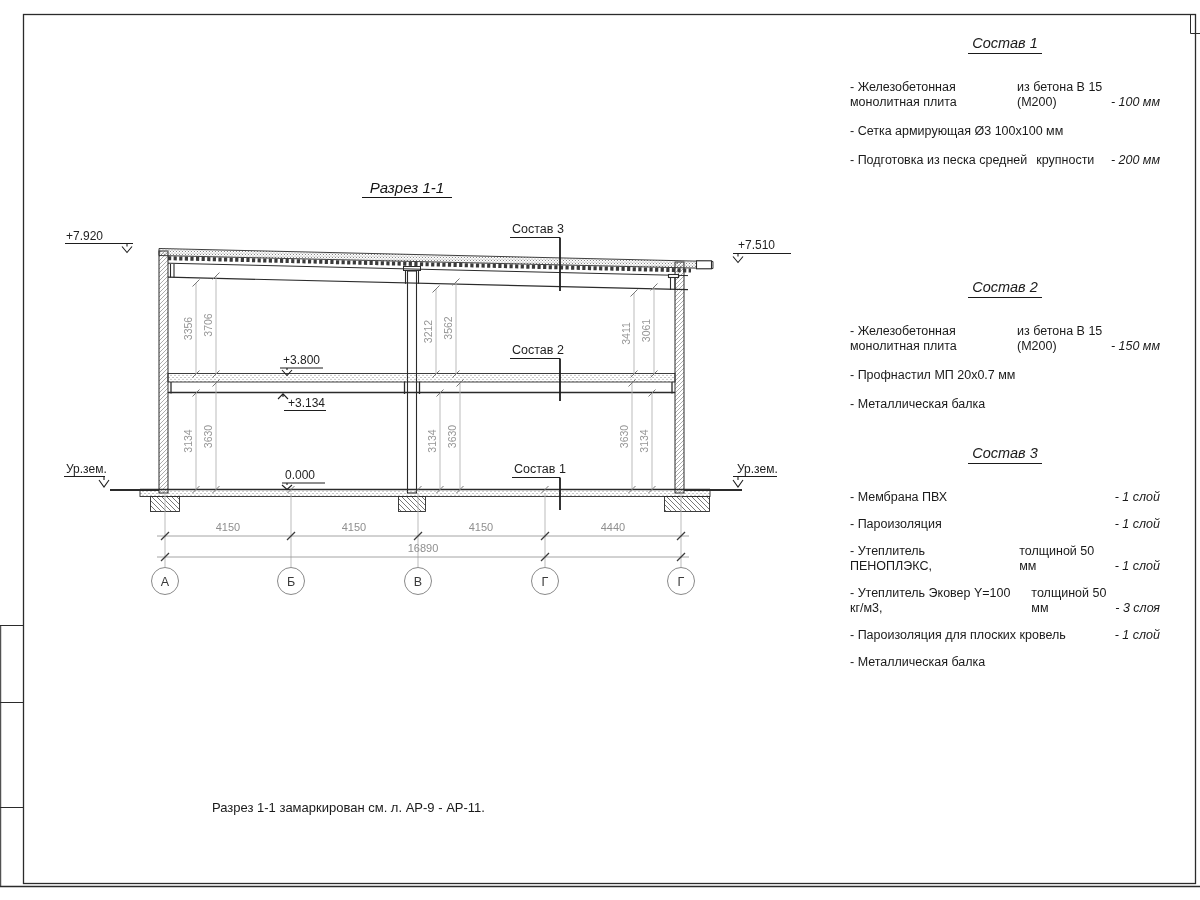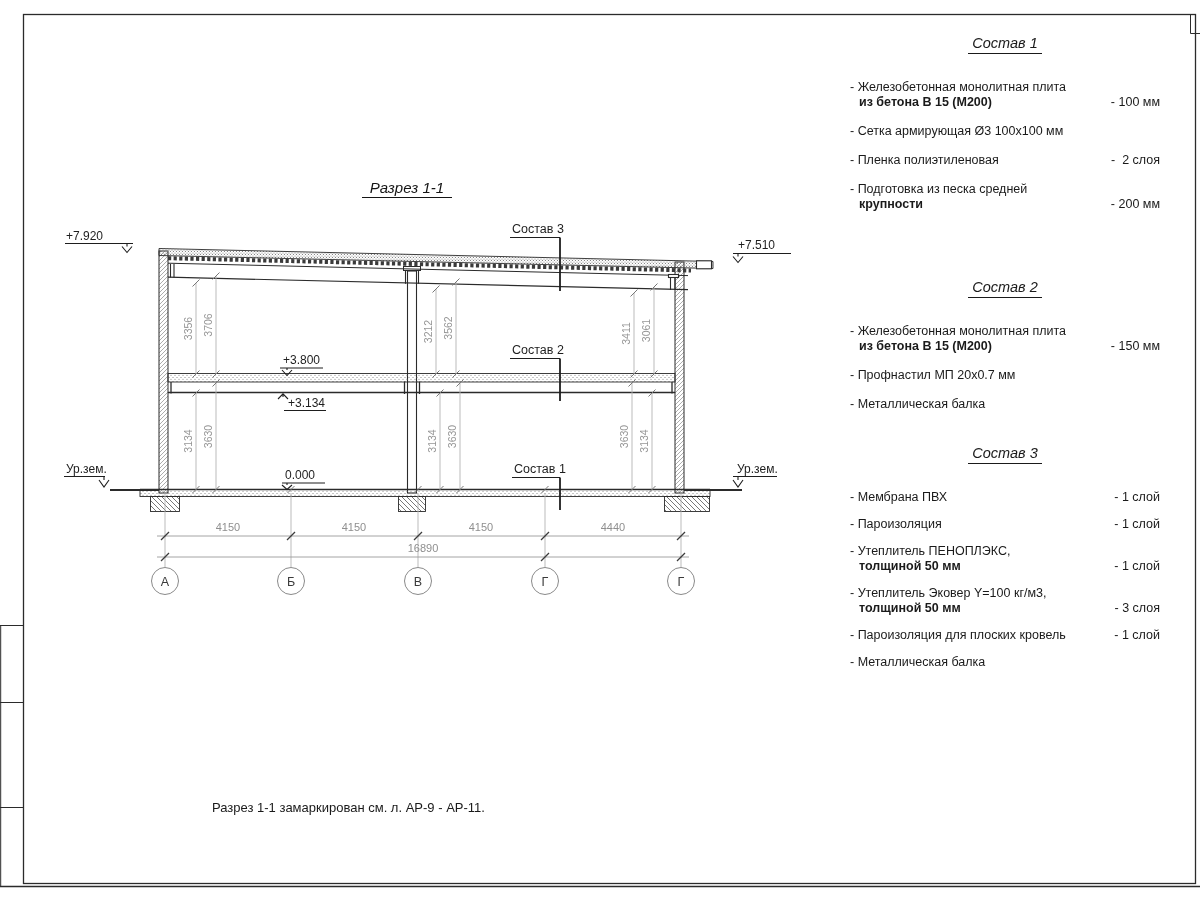--- a/index.html
+++ b/index.html
@@ -14,23 +14,23 @@
   .axt   { font-size:12.5px; fill:#3a3a3a; }
   .titlet{ font-size:15px; font-style:italic; fill:#141414; }
 
   .spec-block { position:absolute; left:850px; width:310px; color:#1a1a1a; }
   .spec-title-wrap { text-align:center; margin-bottom:26px; }
   .spec-title { display:inline-block; font-style:italic; font-size:14.5px;
                 border-bottom:1.2px solid #1a1a1a; padding:0 4px 2px 4px; }
   .spec-item { display:flex; justify-content:space-between; margin-bottom:14px;
                font-size:12.5px; line-height:15px; }
   .tight .spec-item { margin-bottom:12px; }
-  .it { display:flex; flex-direction:column; }
-  .it .l2 { padding-left:9px;font-weight:bold; }
-  .iv { align-self:flex-end; white-space:pre; }
+  .it { display:flex; flex-direction:row; }
+  .it .l2 { padding-left:9px; }
+  .iv { align-self:flex-end; white-space:pre;font-style:italic; }
 
   .note { position:absolute; left:212px; top:760px; font-size:13px; color:#1a1a1a;margin-top:40px; }
 </style>
 </head>
 <body>
 
 <div id="canvas">
 
 <svg width="1200" height="900" viewBox="0 0 1200 900">
   <defs>
@@ -296,26 +296,20 @@
     <div class="iv">- 100 мм</div>
   </div>
   <div class="spec-item">
     <div class="it">
           <span>- Сетка армирующая Ø3 100х100 мм</span>
         </div>
     <div class="iv"></div>
   </div>
   <div class="spec-item">
     <div class="it">
-          <span>- Пленка полиэтиленовая</span>
-        </div>
-    <div class="iv">-  2 слоя</div>
-  </div>
-  <div class="spec-item">
-    <div class="it">
           <span>- Подготовка из песка средней</span>
           <span class="l2">крупности</span>
         </div>
     <div class="iv">- 200 мм</div>
   </div>
 </div>
 
 <div class="spec-block" style="top:278px">
   <div class="spec-title-wrap"><span class="spec-title">Состав 2</span></div>
   <div class="spec-item">

